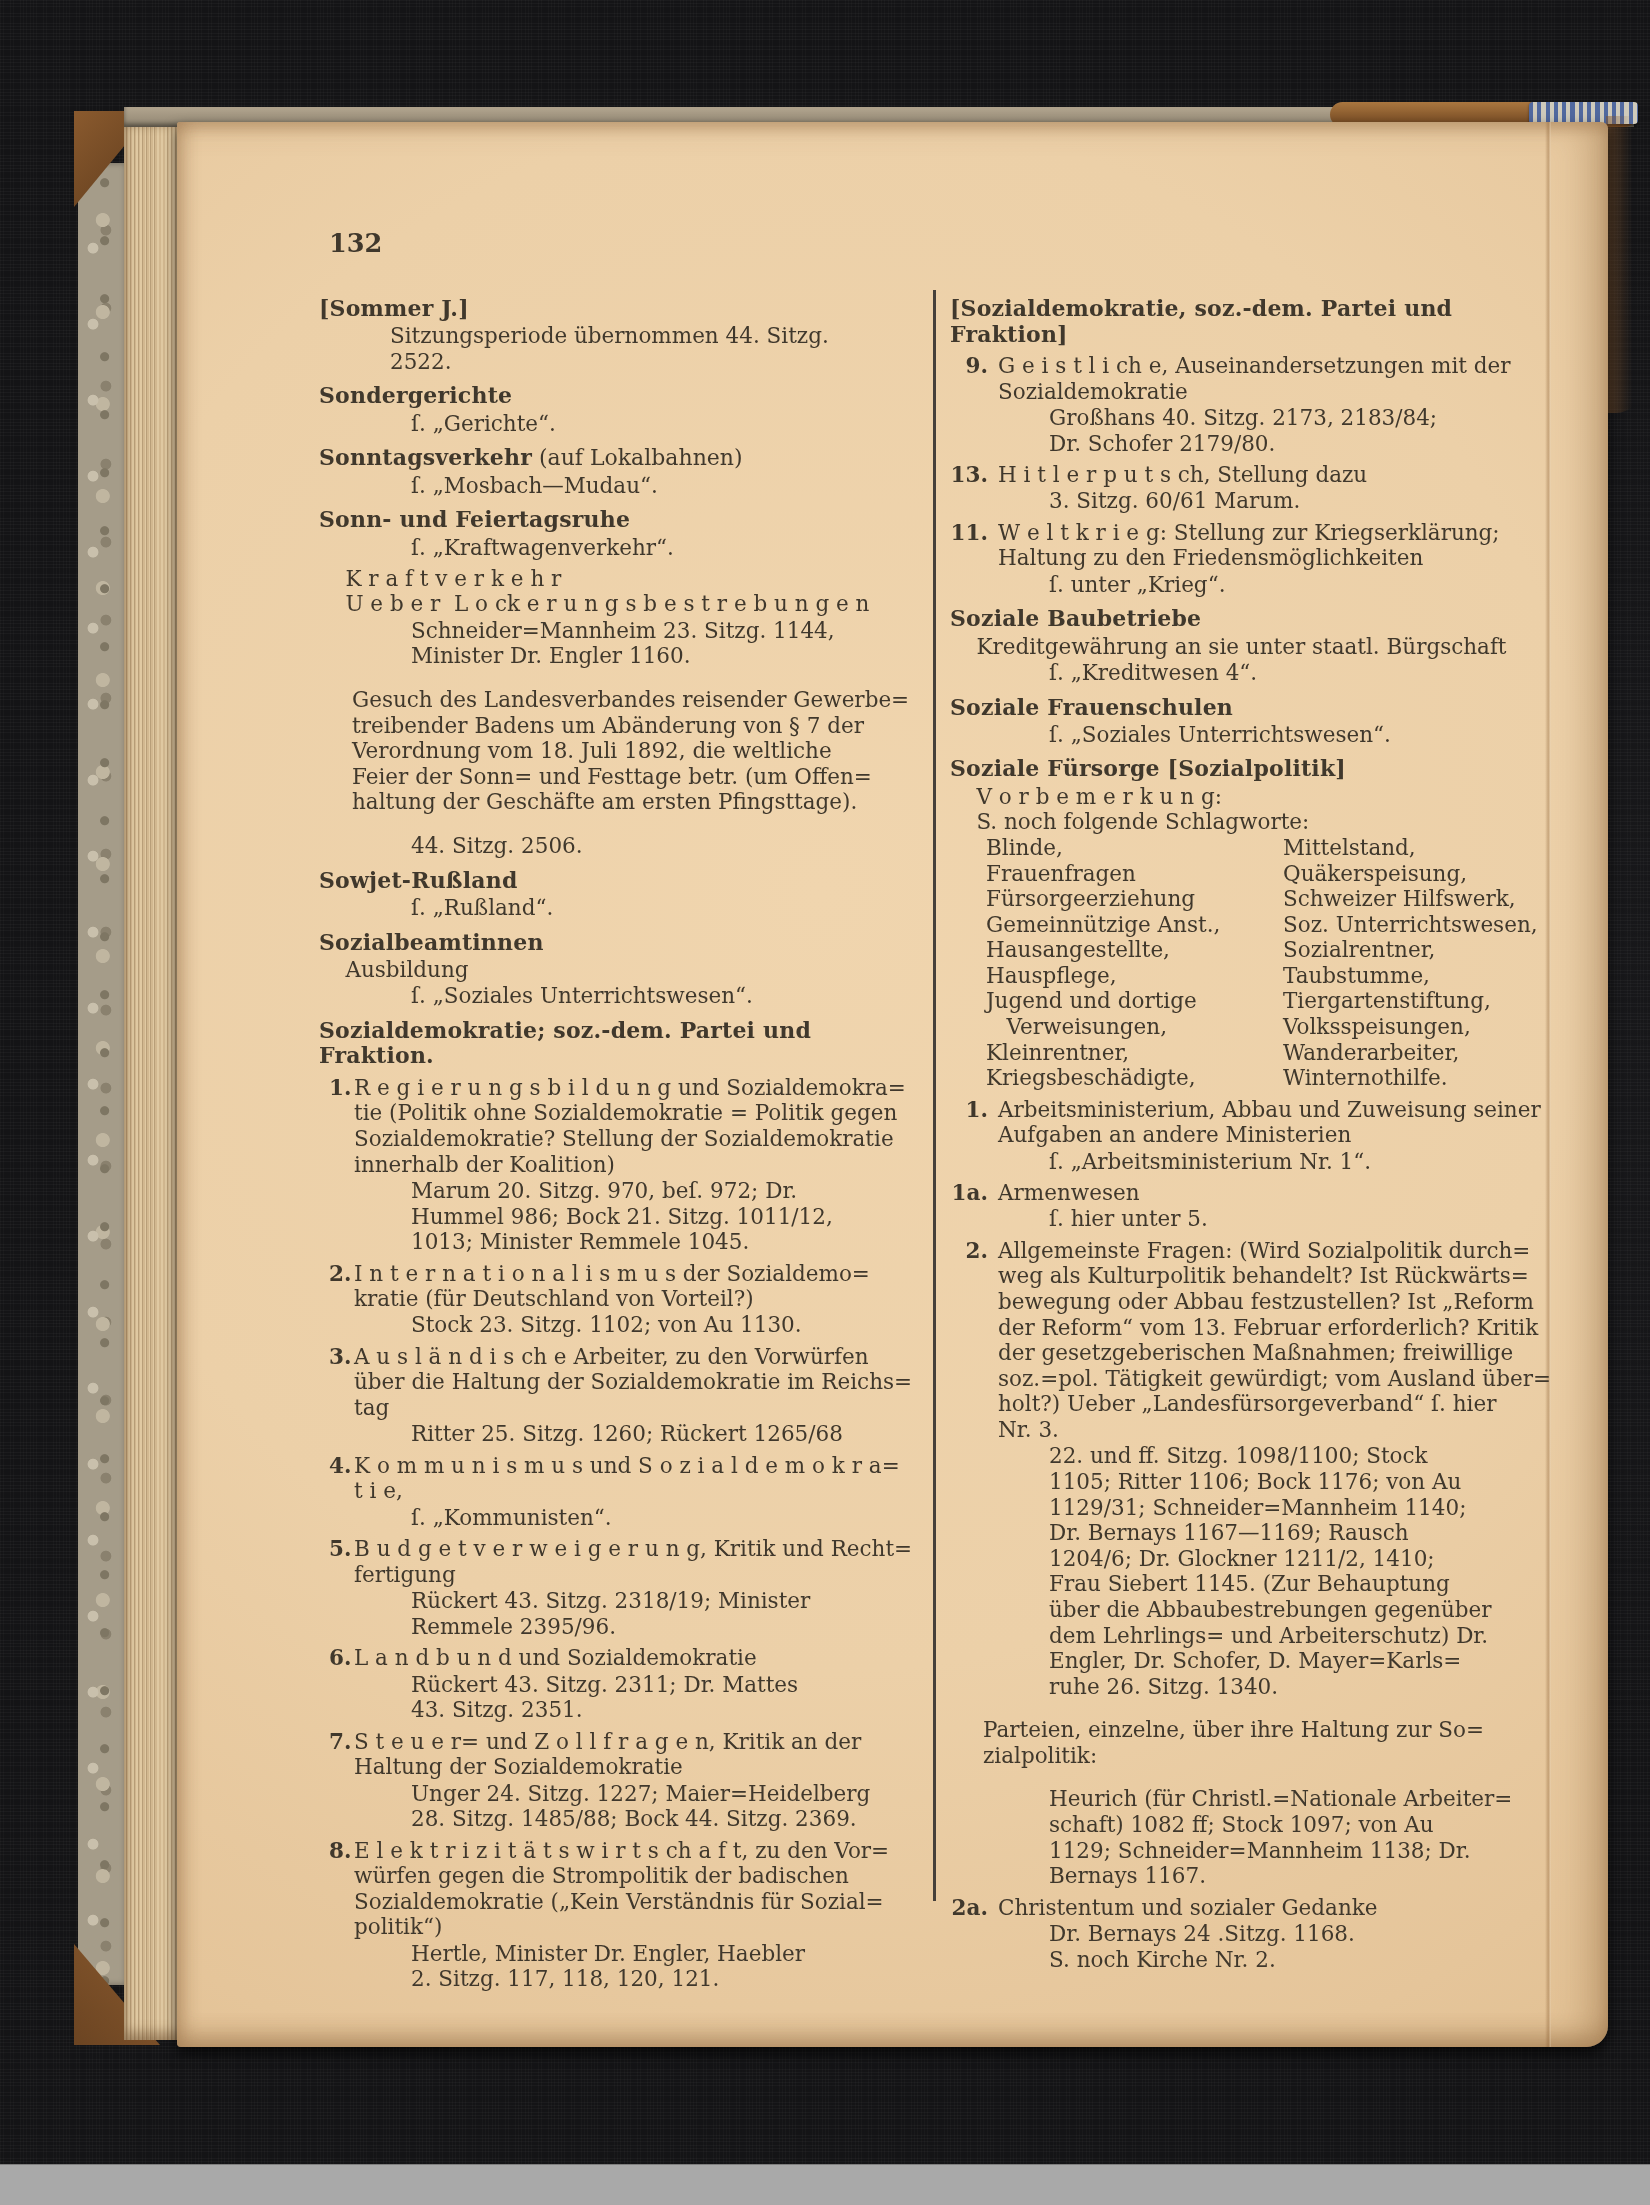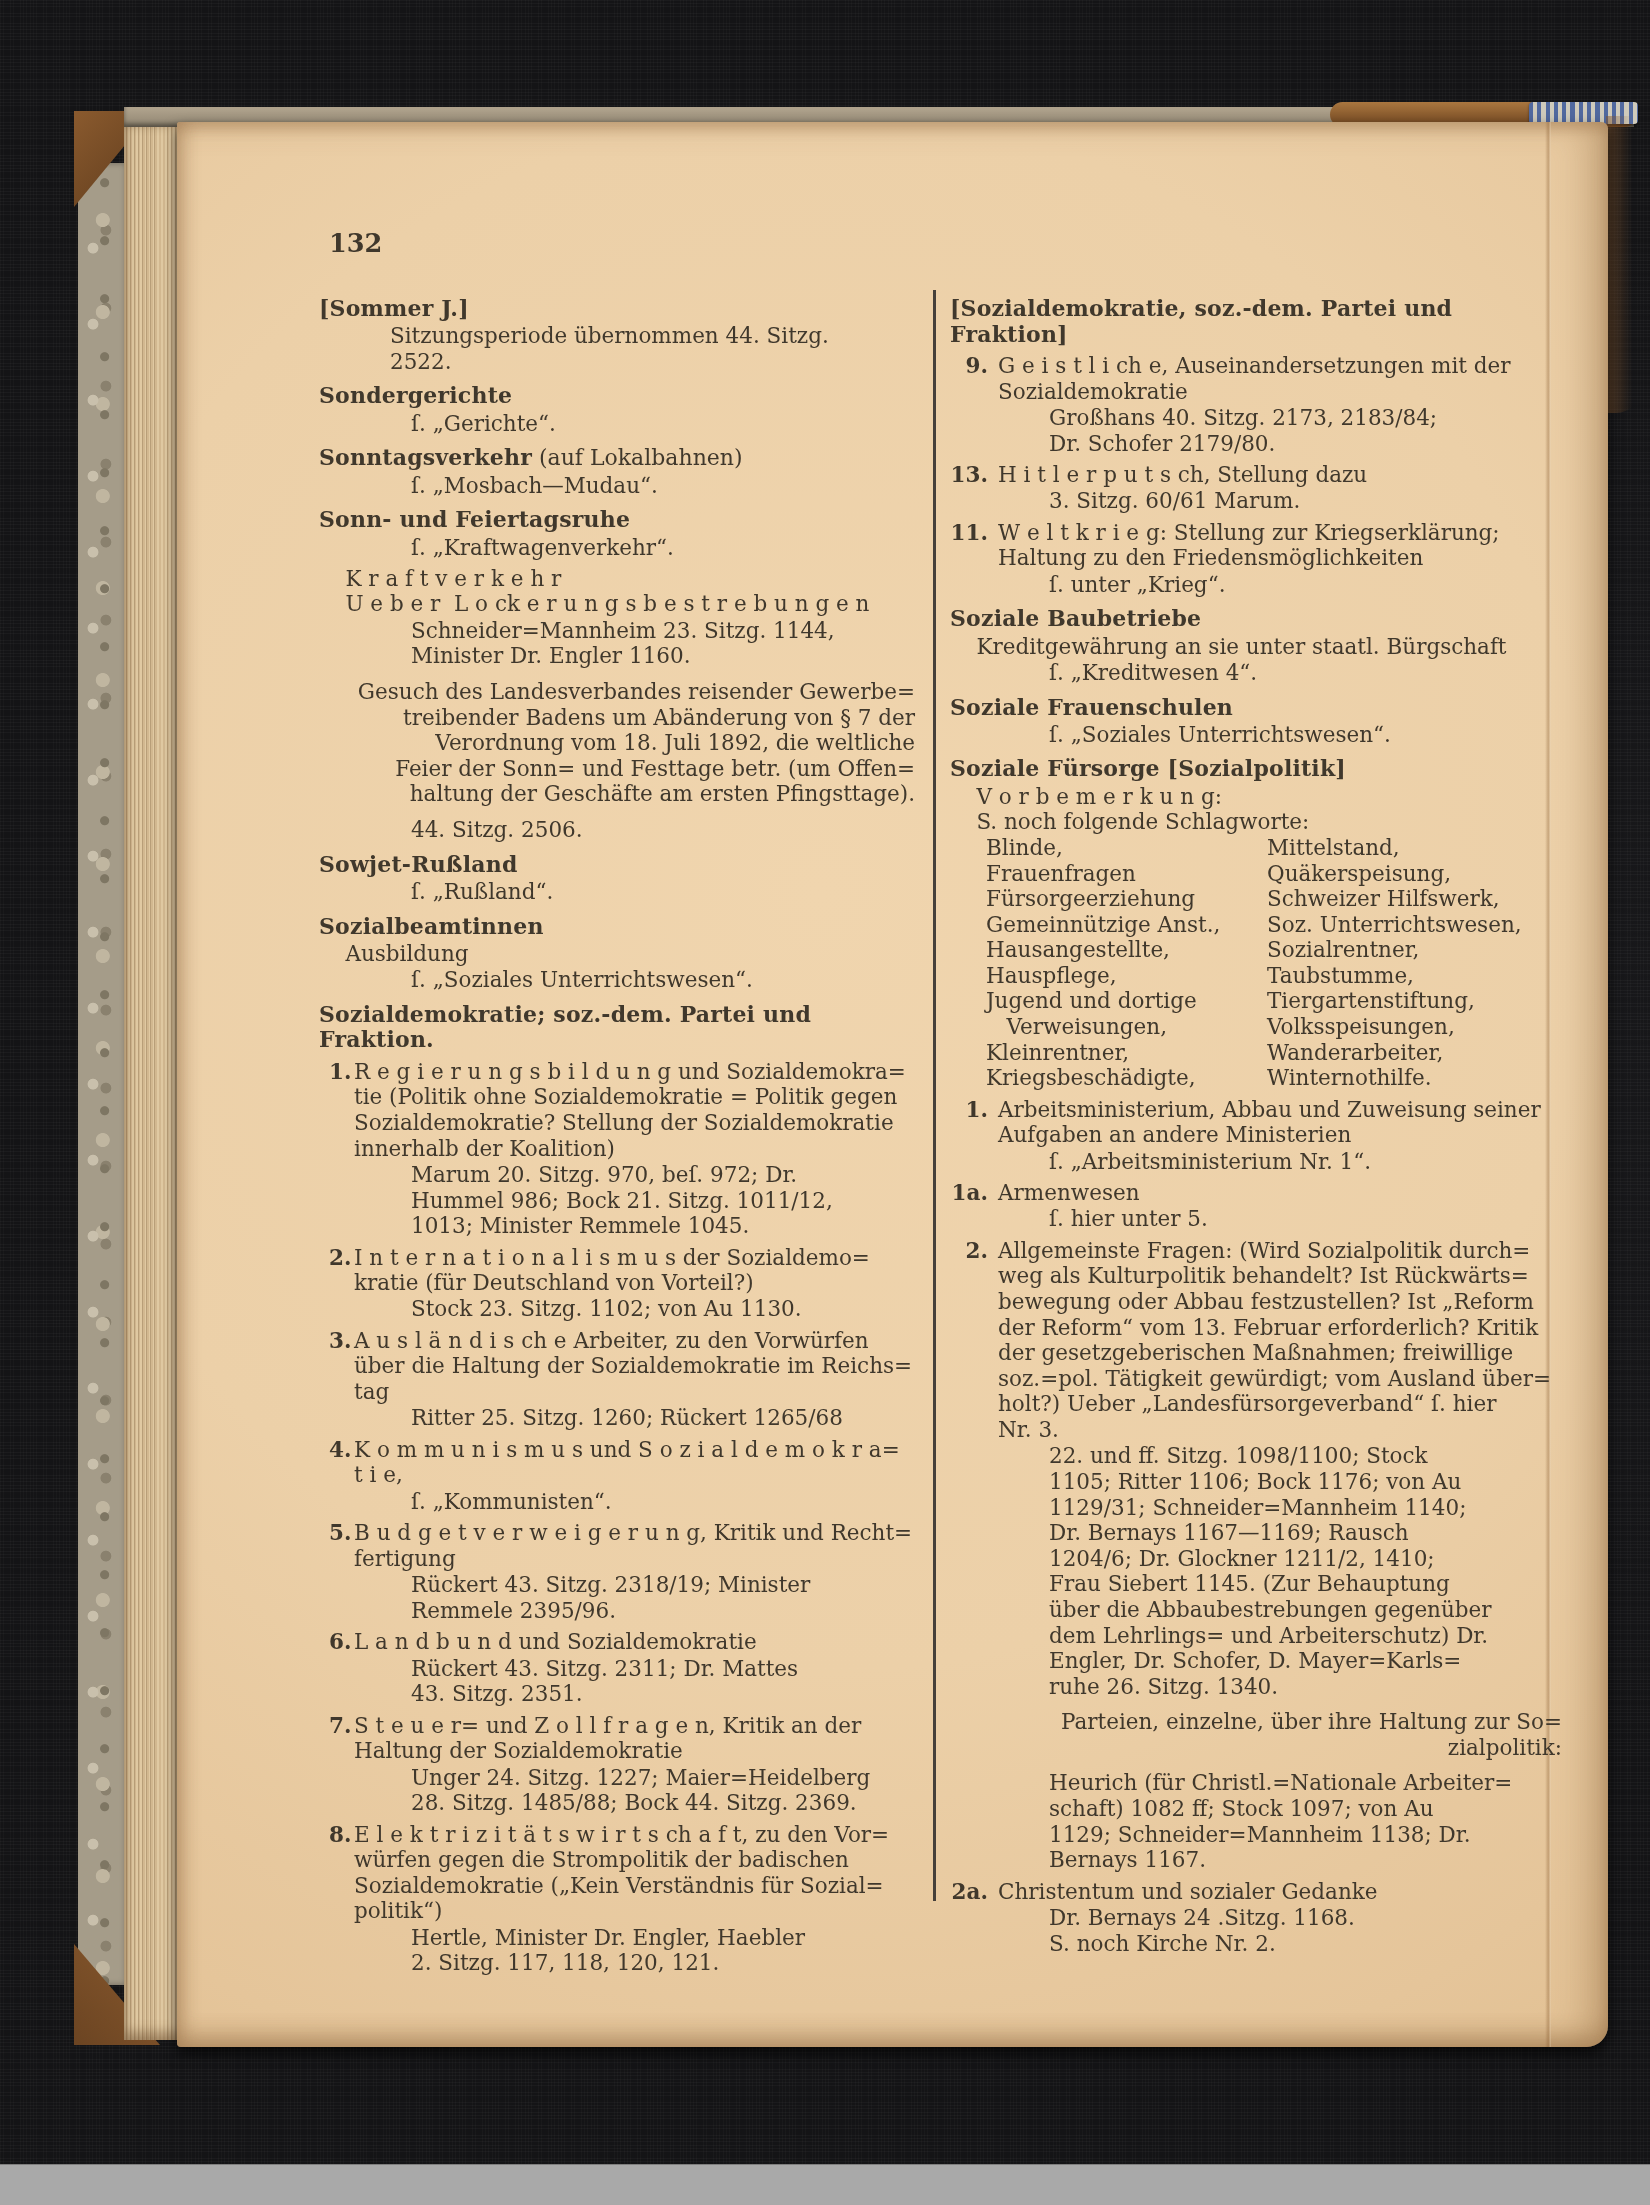--- a/index.html
+++ b/index.html
@@ -52,29 +52,29 @@
   
   #page-num{position:absolute;left:152px;top:106px;font-size:25.6px;font-weight:bold;color:#40382c;}
   .col{position:absolute;font-size:21.5px;line-height:25.6px;color:#40382c;}
   #col-left{left:142px;top:165px;width:596px;}
   #col-right{left:773px;top:165px;width:612px;}
   .entry{white-space:pre-line;}
   .headword{font-weight:bold;font-size:22px;margin-top:9px;margin-bottom:1.7px;letter-spacing:0.2px;}
   .headword .rest{font-weight:normal;letter-spacing:0;}
   .sub{padding-left:26.4px;}
   .sub_spaced{padding-left:26.4px;white-space:pre-wrap;}
-  .para{padding-left:33px;margin:10px 0;text-align:right;}
+  .para{padding-left:33px;margin:18px 0;}
   .ref{padding-left:92px;margin:0.8px 0 5.8px;}
   .ref_wide{padding-left:71px;margin:0.8px 0 5.8px;}
   #col-right .ref{padding-left:99px;}
   .numbered{position:relative;padding-left:35px;margin-top:5.8px;}
   .numbered .num{position:absolute;left:10px;top:0;font-weight:bold;}
   #col-right .numbered{padding-left:48px;}
   #col-right .numbered .num{left:0;width:38px;text-align:right;}
-  .lrow{display:flex;}
+  .lrow{display:flex;gap:16px;}
   .lrow .c1{width:281px;padding-left:36px;white-space:pre-wrap;}
   .lrow .c2{flex:1;}
   
   #footer-bar{position:absolute;left:0;top:2164px;width:1651px;height:41px;background:#a9a9a9;
     border-top:0.8px solid #7e7e7e;font-family:"Liberation Sans", sans-serif;}
 </style>
 </head>
 <body>
 
 <div id="scene">

